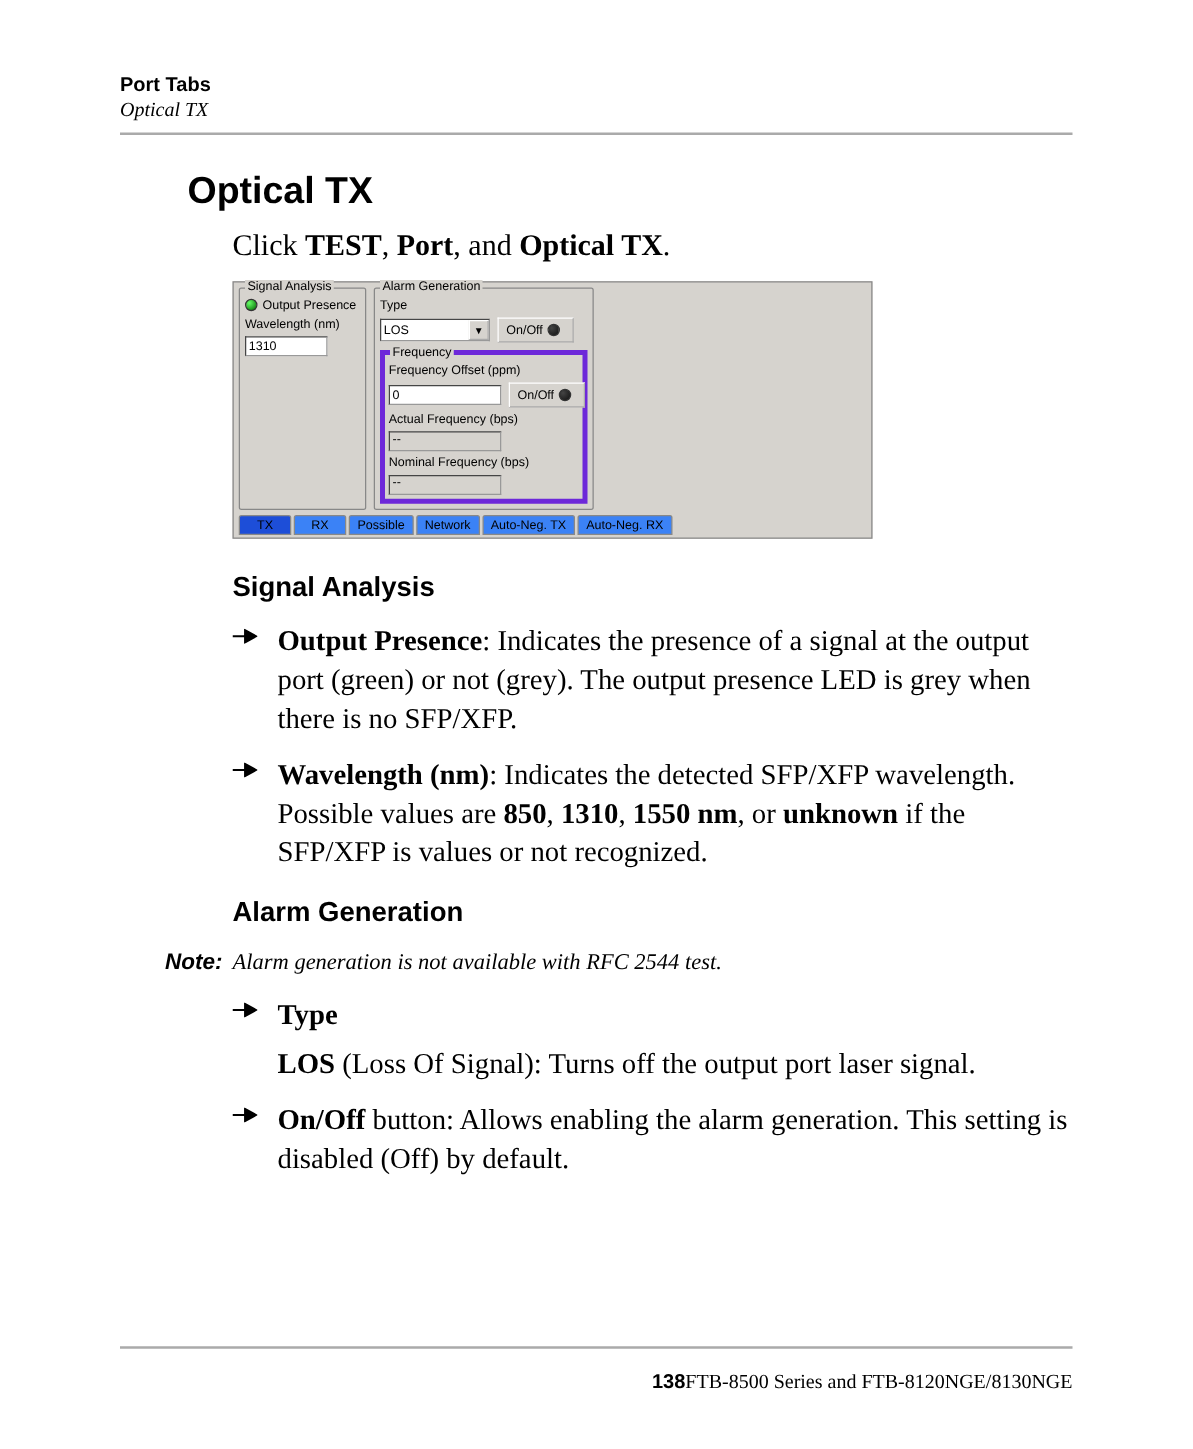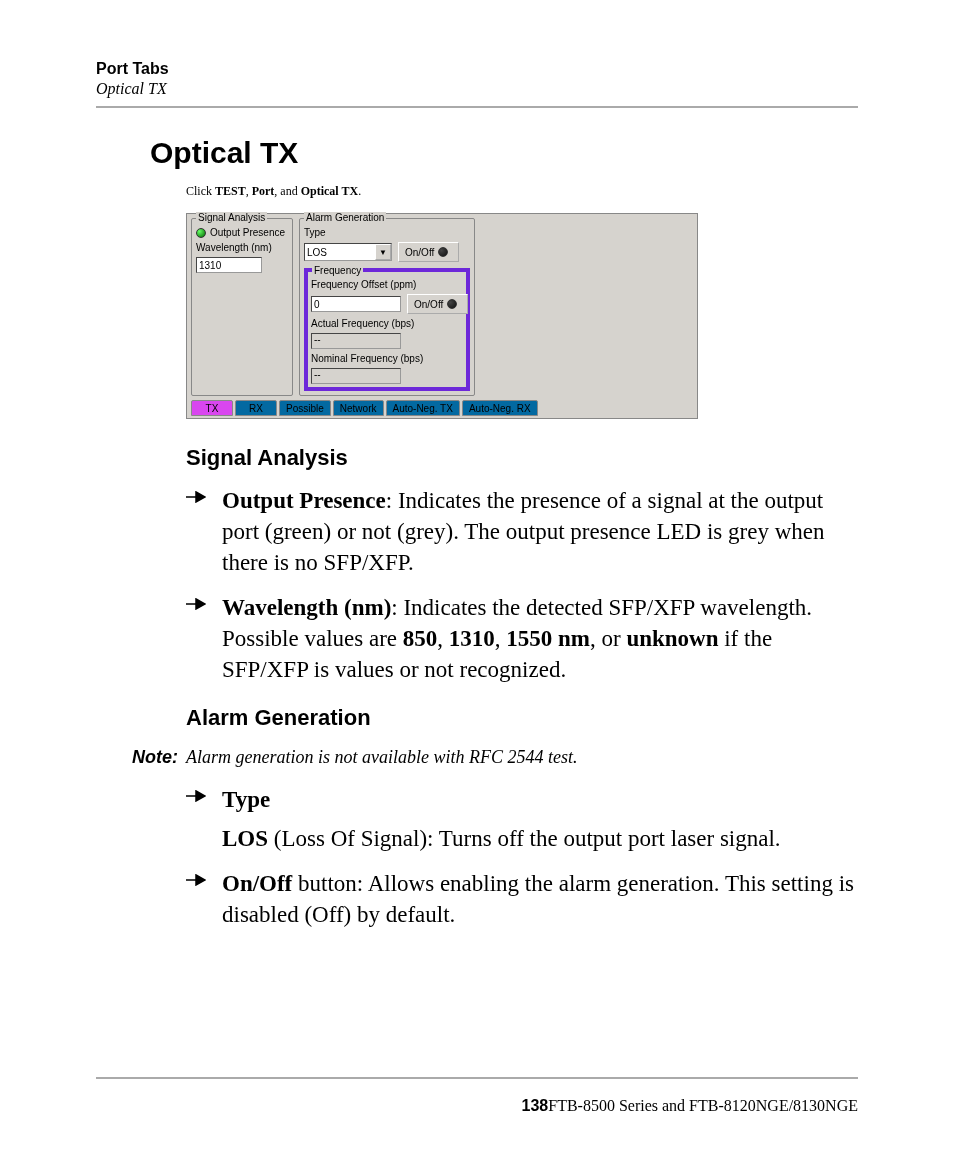--- a/index.html
+++ b/index.html
@@ -39,21 +39,21 @@
   }
   .h1 {
     font-family: Arial, Helvetica, sans-serif;
     font-weight: 900;
     font-size: 30px;
     margin-left: 54px;
     margin-bottom: 14px;
   }
   .intro {
     margin-left: 90px;
-    font-size: 12px;
+    font-size: 24px;
     margin-bottom: 14px;
   }
   .screenshot {
     margin-left: 90px;
     width: 510px;
     background: #d6d3ce;
     border: 1px solid #888;
     font-family: 'MS Sans Serif', Tahoma, Arial, sans-serif;
     font-size: 10px;
     color: #000;
@@ -160,31 +160,31 @@
   }
   .tabs-row {
     display: flex;
     gap: 2px;
     padding: 0 4px 2px 4px;
   }
   .tab {
     border: 1px solid #888;
     border-top-left-radius: 2px;
     border-top-right-radius: 2px;
-    background: #0369a1;
+    background: #3b82f6;
     font-size: 10px;
     height: 14px;
     display: flex;
     align-items: center;
     justify-content: center;
     padding: 0 6px;
     min-width: 28px;
   }
   .tab.active {
-    background: #d946ef;
+    background: #1d4ed8;
   }
   .h2 {
     font-family: Arial, Helvetica, sans-serif;
     font-weight: bold;
     font-size: 22px;
     margin-left: 90px;
     margin-top: 20px;
     margin-bottom: 14px;
   }
   .bullet-block {

